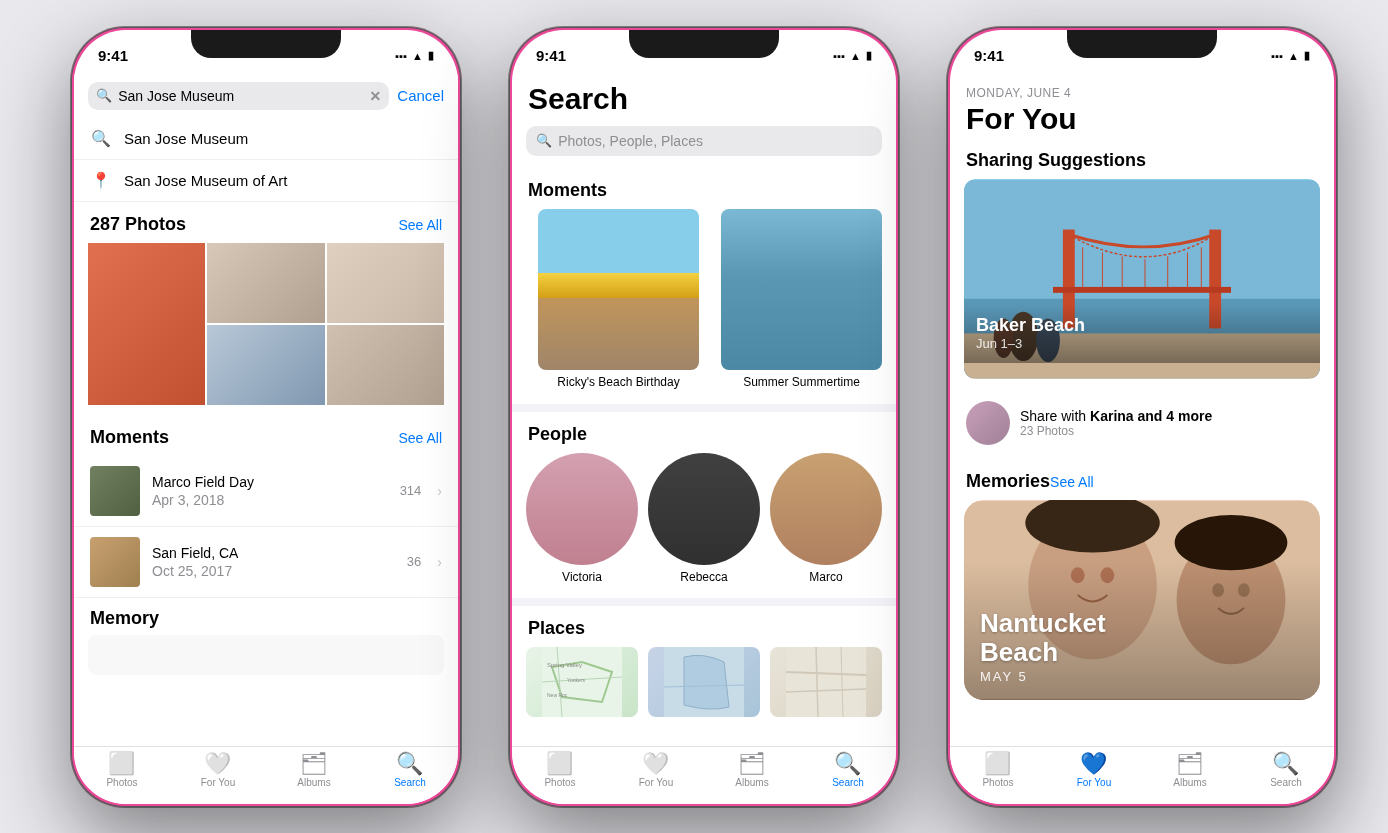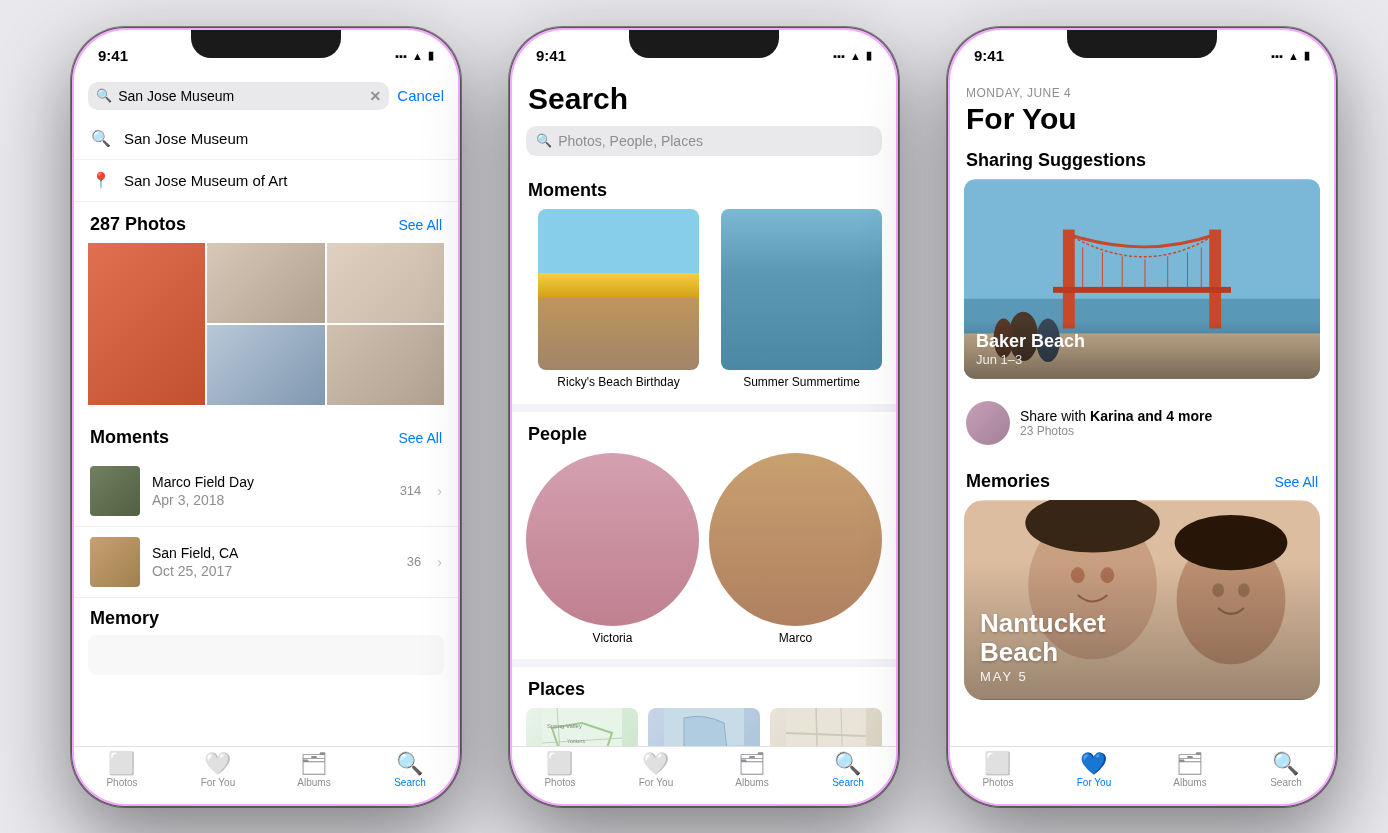--- a/index.html
+++ b/index.html
@@ -12,21 +12,21 @@
       width: 1388px;
       font-family: -apple-system, BlinkMacSystemFont, 'SF Pro Display', 'Helvetica Neue', sans-serif;
       gap: 28px;
       padding: 20px;
     }
 
     
     .phone {
       width: 390px;
       height: 780px;
-      background: #f0abfc;
+      background: #ec4899;
       border-radius: 54px;
       padding: 3px;
       box-shadow: 0 30px 80px rgba(0,0,0,0.45), inset 0 0 0 1px #555, 0 0 0 1px #888;
       position: relative;
       flex-shrink: 0;
       margin-left: 20px;
     }
     .phone-inner {
       width: 100%;
       height: 100%;
@@ -315,21 +315,21 @@
       position: relative;
     }
     .baker-beach-bg {
       width: 100%;
       height: 100%;
       background: linear-gradient(180deg, #87ceeb 0%, #87ceeb 35%, #4a90c4 35%, #2a70a4 60%, #c8b090 60%, #d0c0a8 100%);
       position: relative;
     }
     .baker-beach-overlay {
       position: absolute;
-      bottom: 0;
+      bottom: 16px;
       left: 0;
       right: 0;
       padding: 12px;
       background: linear-gradient(transparent, rgba(0,0,0,0.4));
     }
     .baker-title { color: #fff; font-size: 18px; font-weight: 700; }
     .baker-date { color: rgba(255,255,255,0.85); font-size: 13px; }
 
     .share-row {
       display: flex;
@@ -347,21 +347,20 @@
     }
     .share-info .share-text { font-size: 14px; color: #000; }
     .share-info .share-text span { font-weight: 600; }
     .share-info .share-sub { font-size: 12px; color: #8e8e93; }
 
     .memories-section {
       margin-top: 4px;
     }
     .memories-header-row {
       display: flex;
-      justify-content: space-between;
       align-items: baseline;
       padding: 8px 16px 8px;
     }
     .memories-title { font-size: 18px; font-weight: 700; color: #000; }
     .nantucket-card {
       margin: 0 14px;
       border-radius: 20px;
       overflow: hidden;
       height: 200px;
       position: relative;
@@ -543,20 +542,24 @@
         <div class="section-divider"></div>
 
         <div class="section-header">
           <span class="section-title">People</span>
         </div>
 
         <div class="people-row">
           <div class="person-card">
             <div class="person-card-img person1"></div>
             <div class="person-card-label">Victoria</div>
+          </div>
+          <div class="person-card">
+            <div class="person-card-img person2"></div>
+            <div class="person-card-label">Rebecca</div>
           </div>
           <div class="person-card">
             <div class="person-card-img person3"></div>
             <div class="person-card-label">Marco</div>
           </div>
         </div>
 
         <div class="section-divider"></div>
 
         <div class="section-header">

